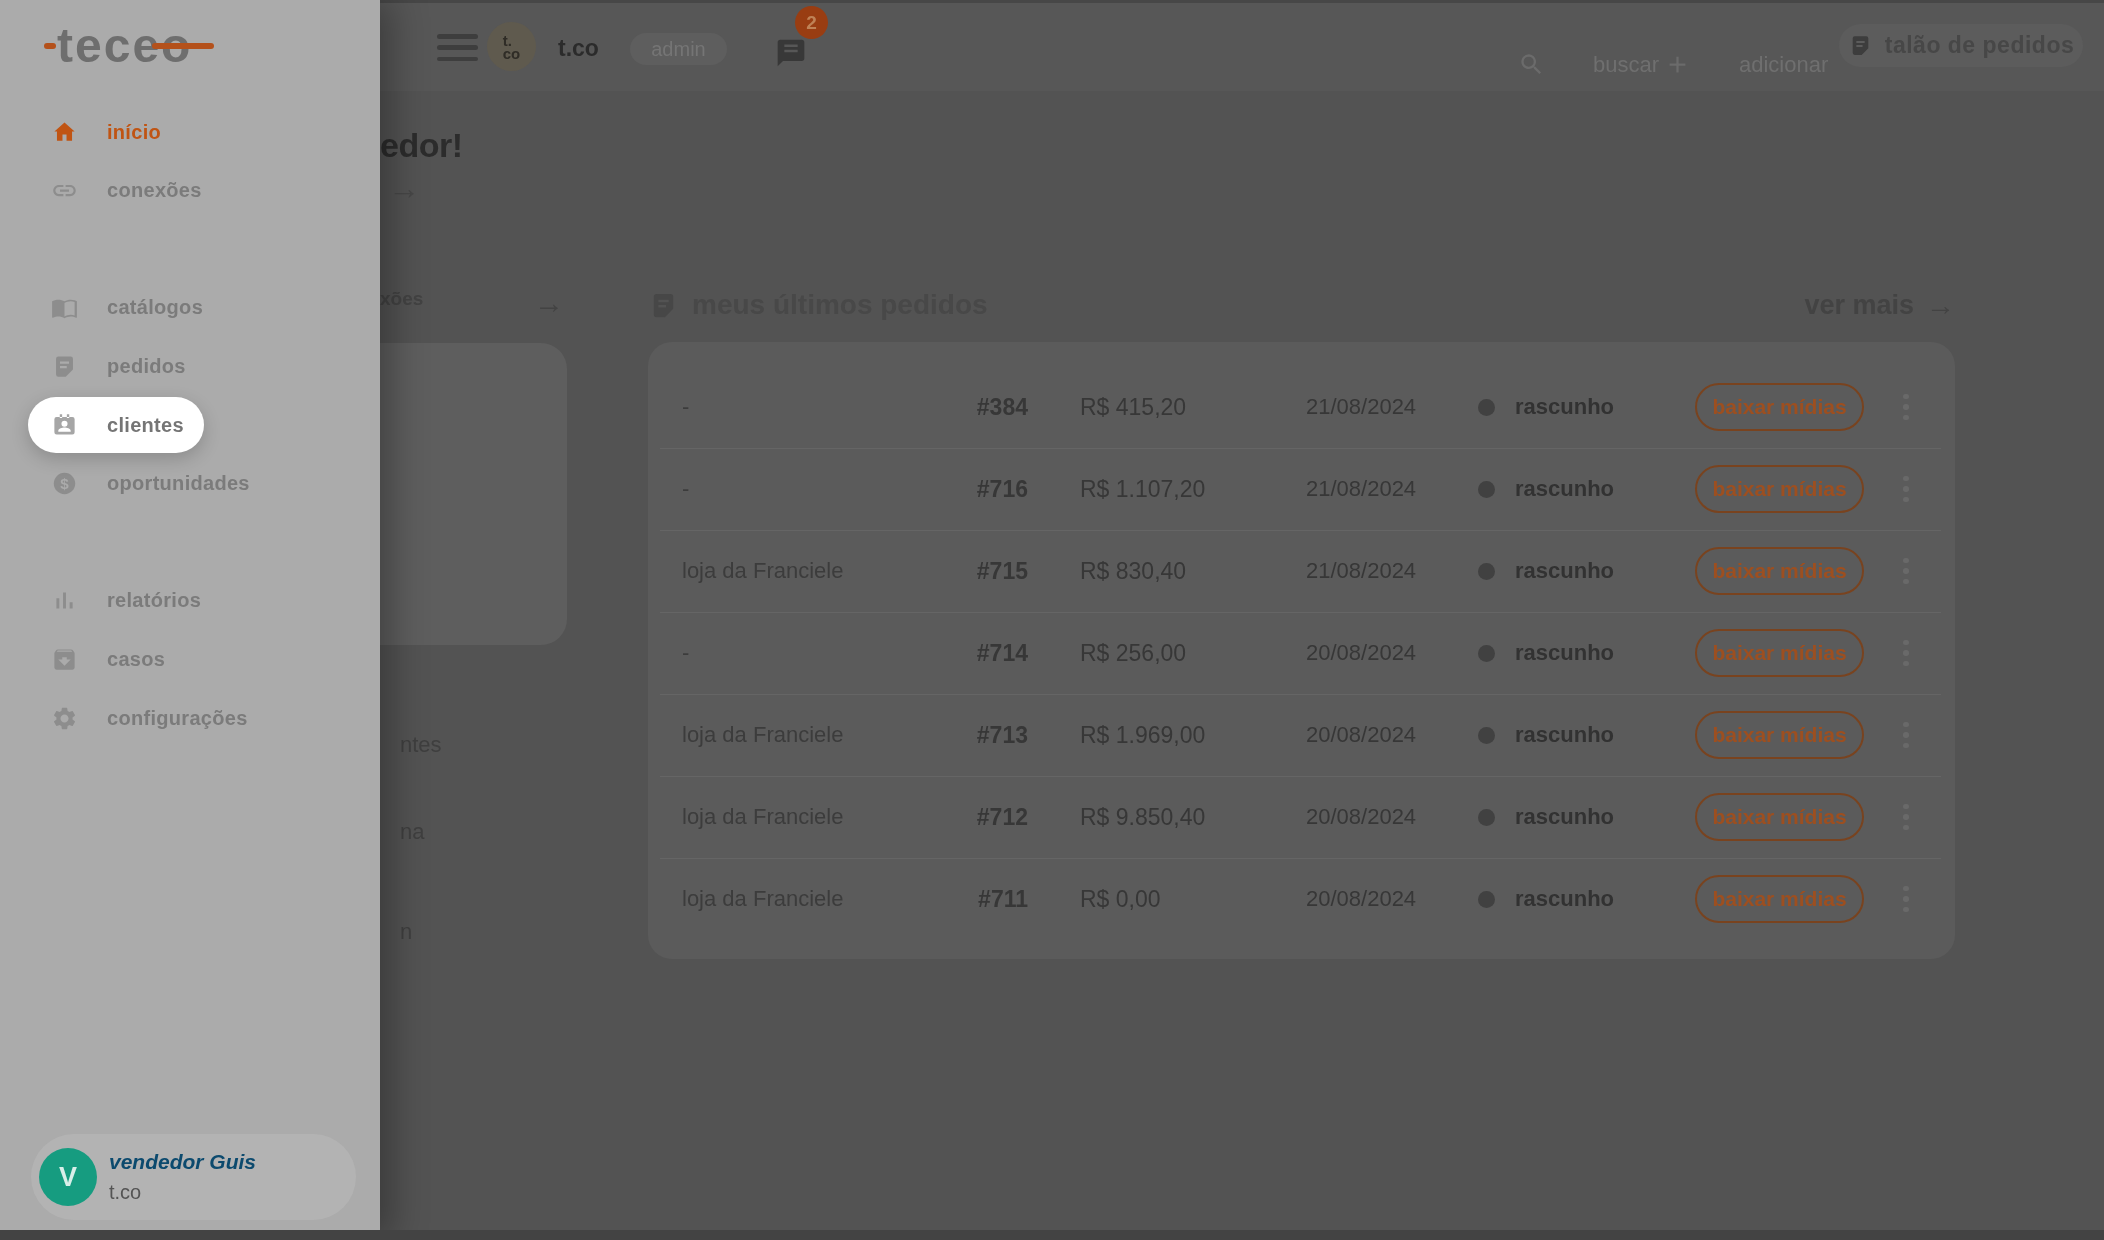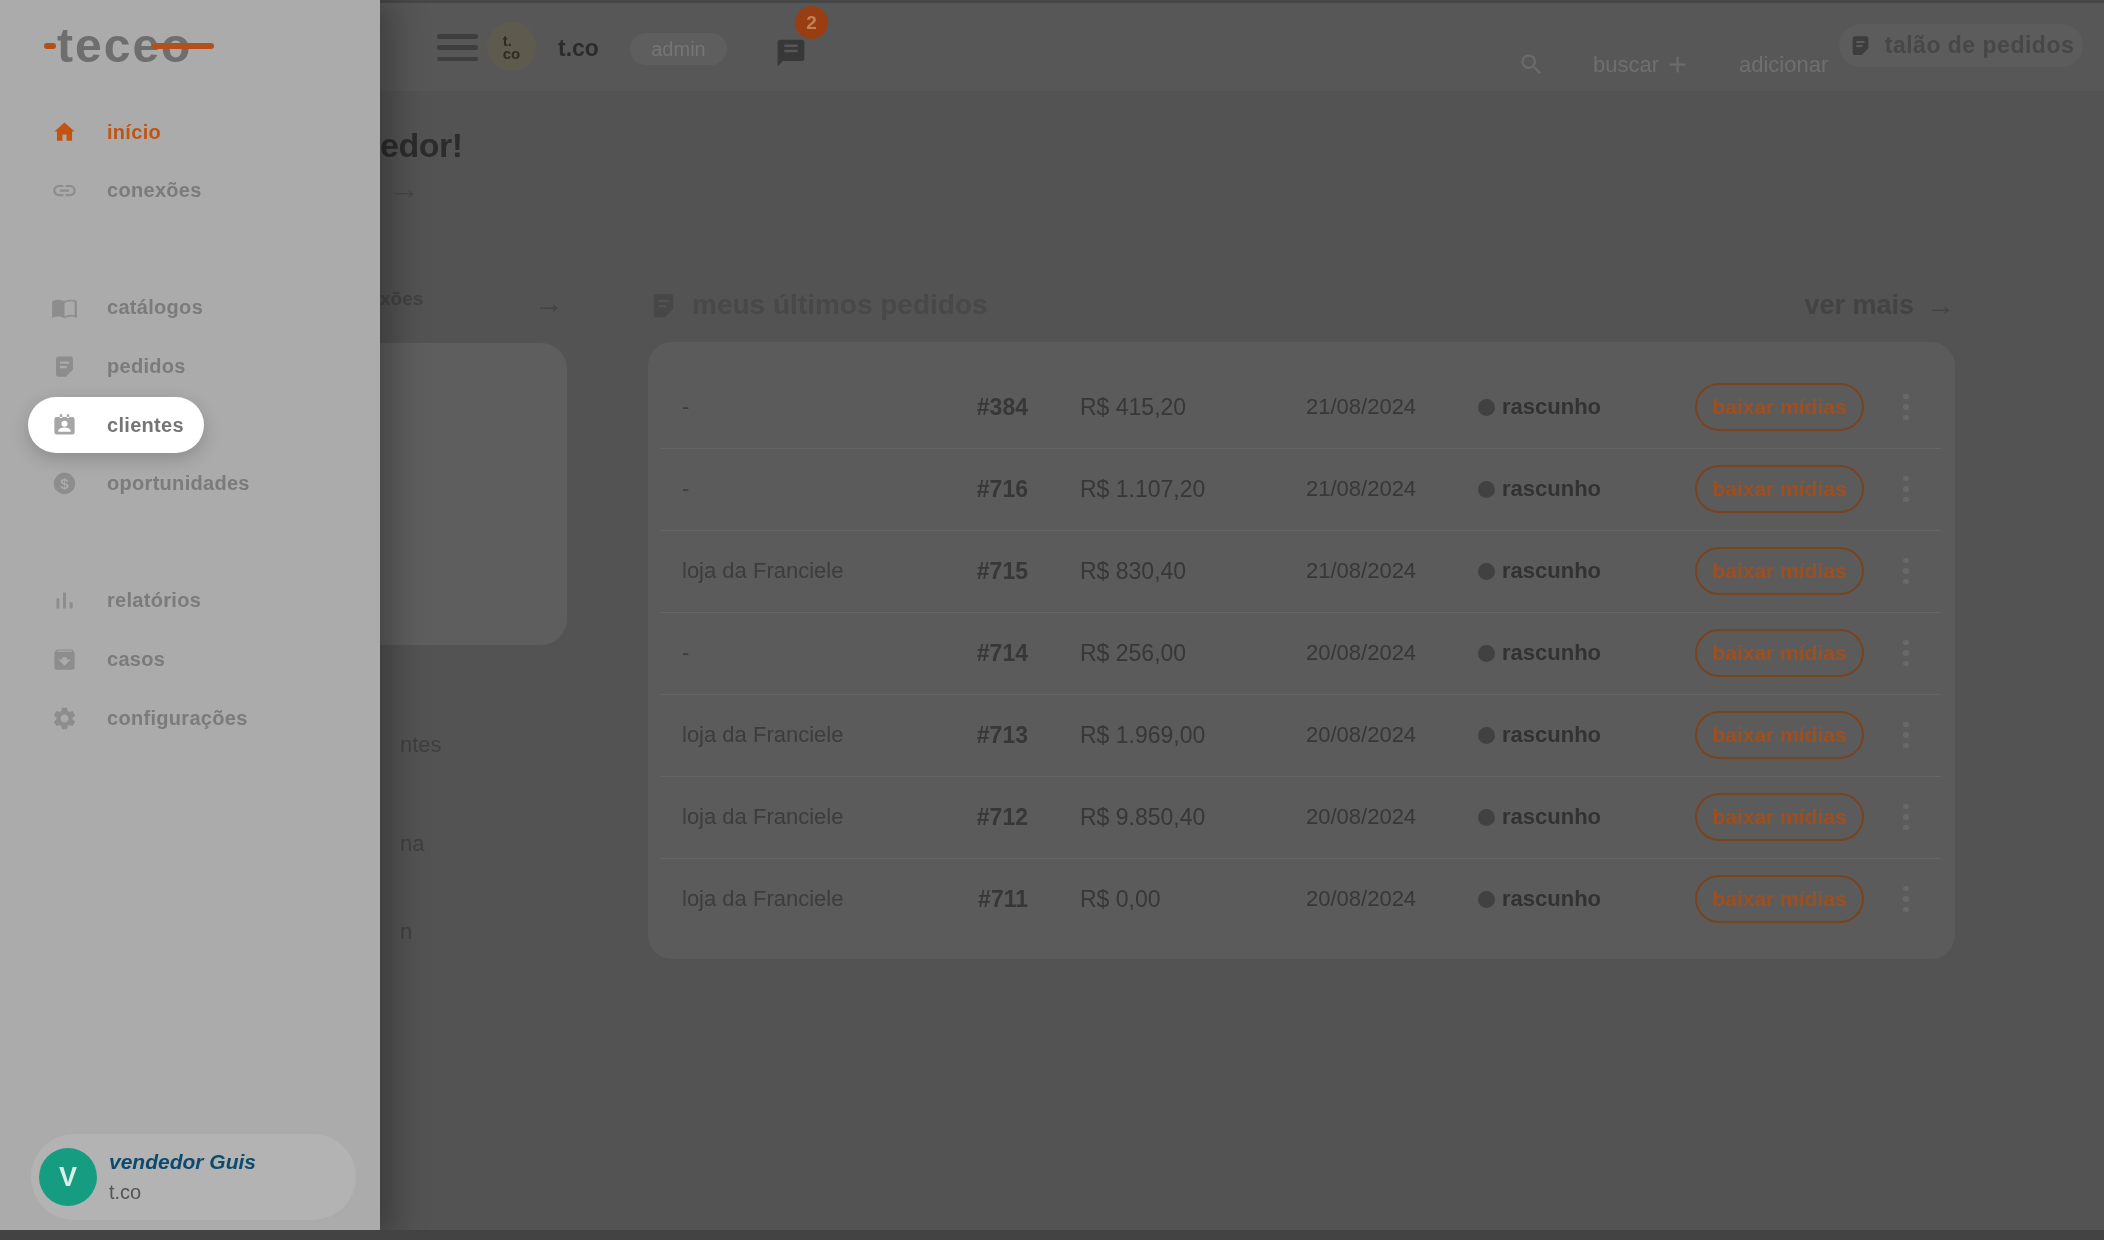--- a/index.html
+++ b/index.html
@@ -40,21 +40,21 @@
   .see-more .arr{font-size:29px;font-weight:400;}
 
   .orders-card{position:absolute;left:648px;top:342px;width:1307px;height:617px;background:#5b5b5b;border-radius:24px;padding-top:24px;z-index:10;}
   .orow{position:relative;height:82px;}
   .orow + .orow::before{content:"";position:absolute;left:12px;right:14px;top:0;height:1px;background:#656565;}
   .cell{position:absolute;top:50%;transform:translateY(-50%);white-space:nowrap;}
   .c-name{left:34px;font-size:22px;color:#3c3c3c;}
   .c-num{left:280px;width:100px;text-align:right;font-size:23px;font-weight:600;color:#373737;}
   .c-price{left:432px;font-size:23px;color:#373737;}
   .c-date{left:658px;font-size:22px;color:#373737;}
-  .c-status{left:830px;display:flex;align-items:center;gap:7px;}
+  .c-status{left:830px;display:flex;align-items:center;gap:20px;}
   .dot{width:17px;height:17px;border-radius:50%;background:#414141;}
   .st-lbl{font-size:22px;font-weight:600;color:#323232;}
   .c-btn{left:1047px;width:169px;height:48px;border-radius:24px;border:2px solid #79431f;color:#9d4f20;display:flex;align-items:center;justify-content:center;font-size:21px;font-weight:600;background:transparent;cursor:pointer;}
   .c-kebab{left:1240px;width:36px;height:48px;display:flex;flex-direction:column;align-items:center;justify-content:center;gap:5px;cursor:pointer;}
   .c-kebab i{width:5.5px;height:5.5px;border-radius:50%;background:#696969;}
 
   
   .sidebar{position:absolute;left:0;top:0;width:380px;height:1240px;background:#ababab;z-index:30;box-shadow:12px 0 34px rgba(0,0,0,.3);}
   .logo{position:absolute;left:44px;top:22px;height:52px;}
   .logo .word{font-size:48px;font-weight:700;color:#6e6e6e;letter-spacing:2px;line-height:48px;padding-left:13px;}
@@ -125,21 +125,21 @@
   </div>
 
   <div class="greet-frag">edor!</div>
   <div class="greet-arrow">→</div>
 
   <div class="conn-head">xões</div>
   <div class="conn-head-arrow">→</div>
 
   <div class="conn-card">
     <div class="conn-frag" style="top:389px">ntes</div>
-    <div class="conn-frag" style="top:488px">na</div>
+    <div class="conn-frag" style="top:476px">na</div>
     <div class="conn-frag" style="top:576px">n</div>
   </div>
 
   <div class="orders-head">
     <svg class="ic" viewBox="0 0 24 24">
         <path fill="currentColor" fill-rule="evenodd" d="M17.5 3h-11a2 2 0 0 0-2 2v14a2 2 0 0 0 2 2h6.6l6.4-6.4V5a2 2 0 0 0-2-2zM8 7.6h8v1.9H8zm0 4h6v1.9H8z"></path>
       </svg>
     <span class="orders-title">meus últimos pedidos</span>
     <span class="see-more">
       <span>ver mais</span>

